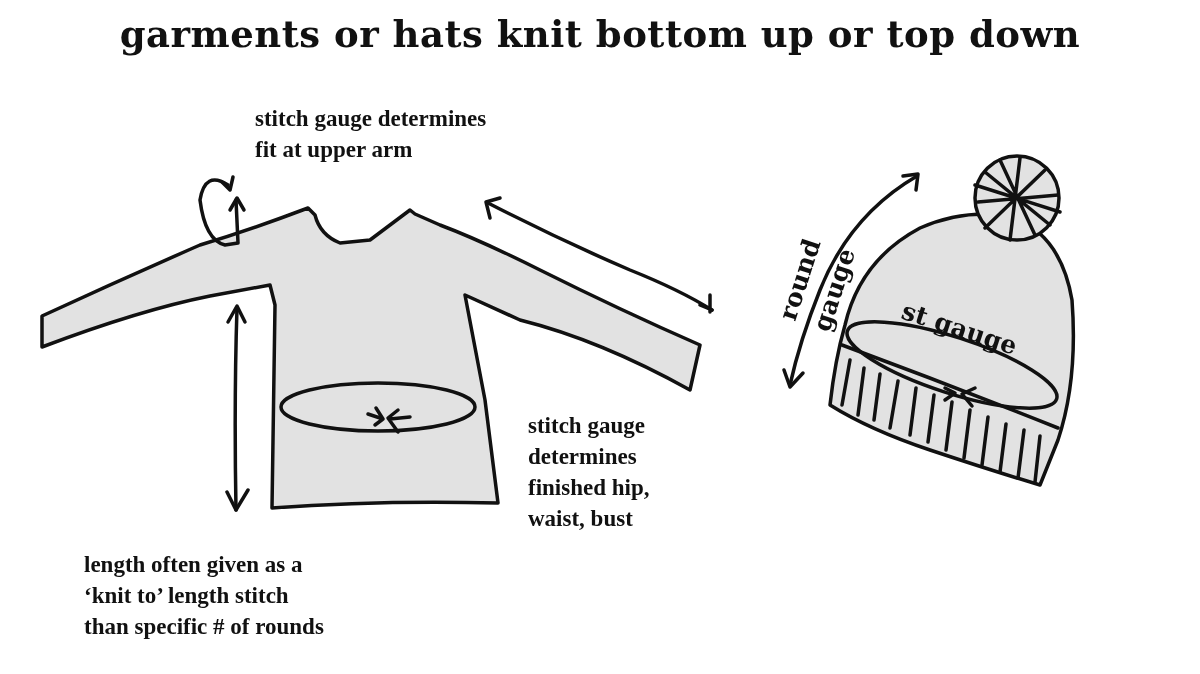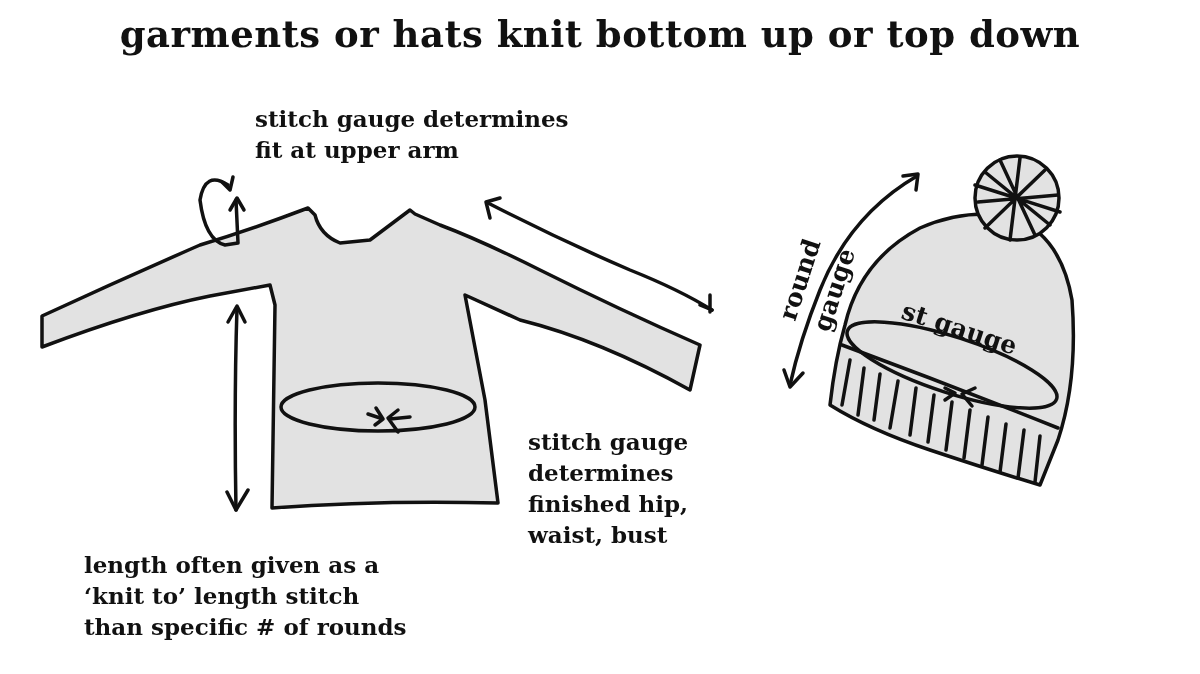--- a/index.html
+++ b/index.html
@@ -1,21 +1,21 @@
 <!DOCTYPE html>
 <html><head>
 <meta charset="utf-8">
 <style>
   html, body { margin:0; padding:0; background:#ffffff; }
   body { width:1200px; height:674px; position:relative; overflow:hidden; }
   .serif { font-family: "DejaVu Serif", "Liberation Serif", serif; font-weight:bold; color:#111; }
   #title { position:absolute; left:0; top:12px; width:1200px; text-align:center; font-size:37px; letter-spacing:0.5px; }
-  .note { position:absolute; font-size:23px; line-height:31px; white-space:pre; }
+  .note { position:absolute; font-size:23px; line-height:31px; white-space:pre;font-family:Liberation Serif, serif; }
   #note-arm { left:255px; top:103px; }
-  #note-hip { left:528px; top:426px; }
+  #note-hip { left:528px; top:410px; }
   #note-length { left:84px; top:549px; }
   svg { position:absolute; left:0; top:0; }
   .fill { fill:#e2e2e2; stroke:#111; stroke-width:3.5; stroke-linejoin:round; stroke-linecap:round; }
   .line { fill:none; stroke:#111; stroke-width:3.5; stroke-linecap:round; stroke-linejoin:round; }
   .svgtext { font-family:"DejaVu Serif", serif; font-weight:bold; fill:#111; font-size:25px; }
 </style>
 </head>
 <body>
 
 <div id="title" class="serif">garments or hats knit bottom up or top down</div>

